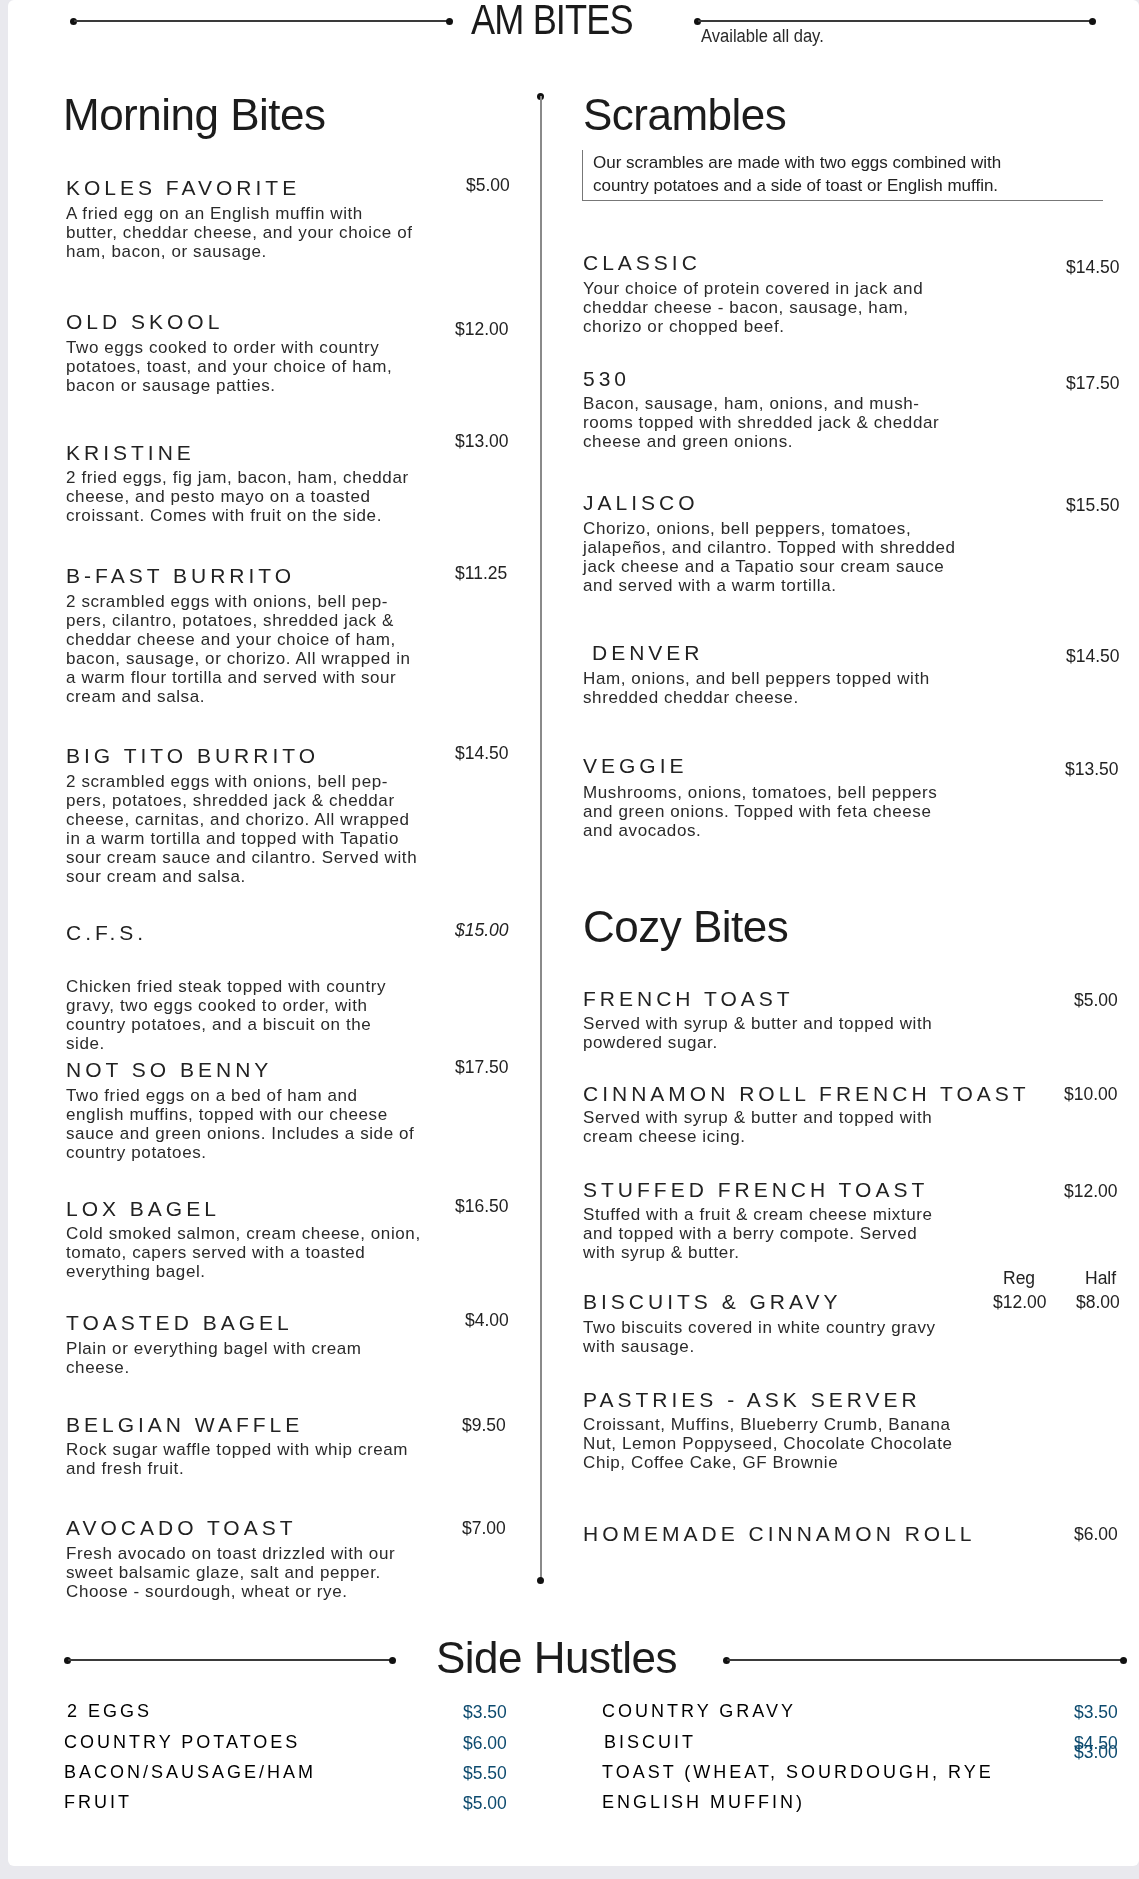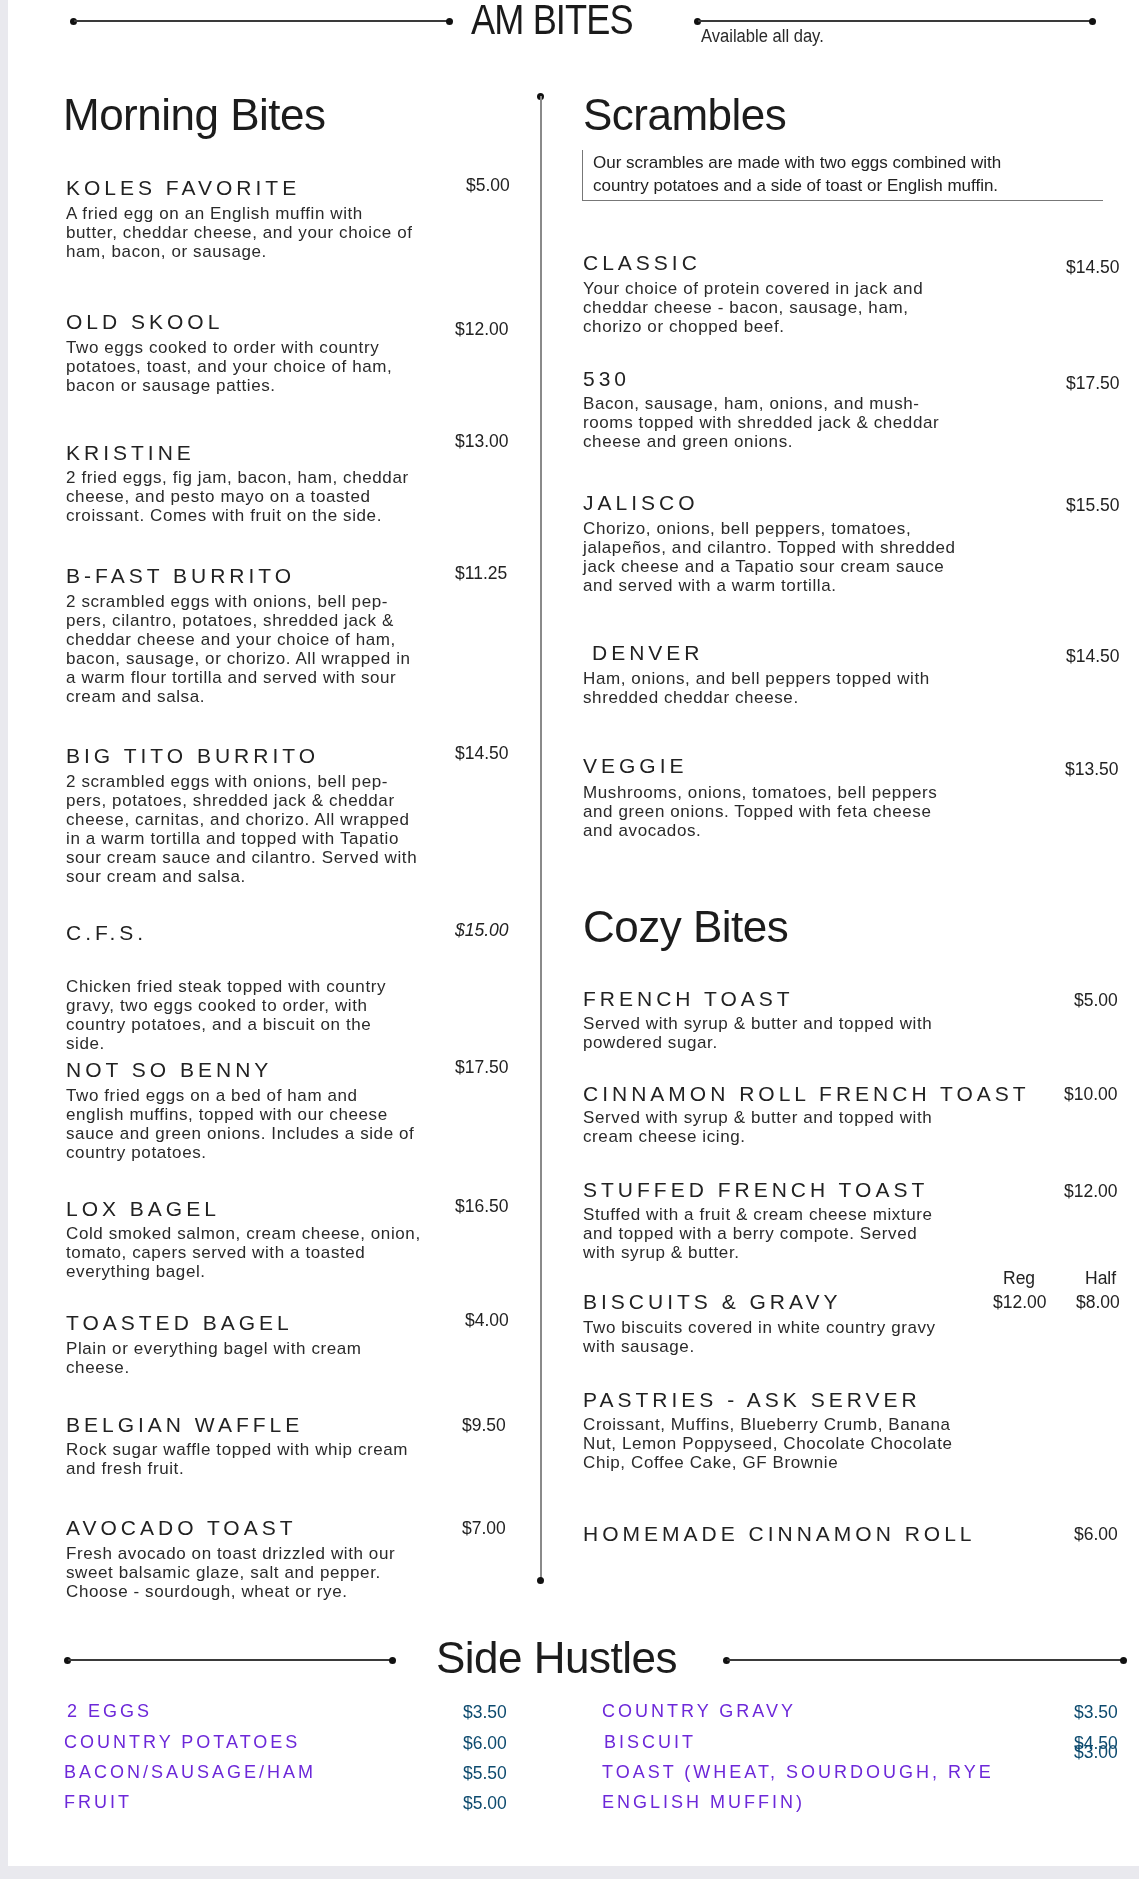--- a/index.html
+++ b/index.html
@@ -6,20 +6,21 @@
   body {
     width:1139px; height:1879px; overflow:hidden;
     background:#e9e9ee;
     font-family:"Liberation Sans", sans-serif;
     color:#1e1e1e;
     position:relative;
   }
   .page {
     position:absolute; left:8px; top:0; width:1131px; height:1866px;
     background:#ffffff;
+    border-radius:6px;
   }
   
   .rule { position:absolute; height:2px; background:#3a3a3a; }
   .dot { position:absolute; width:7px; height:7px; border-radius:50%; background:#111; }
   .title {
     position:absolute; font-size:42px; letter-spacing:-1px; color:#1a1a1a;
     transform:scaleX(0.86); transform-origin:left top; white-space:nowrap;
   }
   .subtitle { position:absolute; font-size:18px; color:#2a2a2a; white-space:nowrap; transform:scaleX(0.92); transform-origin:left top; }
   .section-title { position:absolute; font-size:44px; color:#1c1c1c; white-space:nowrap; letter-spacing:-0.5px; }
@@ -31,21 +32,21 @@
     position:absolute; font-size:17px; line-height:19px; color:#2a2a2a; letter-spacing:0.6px;
     white-space:pre-line;
   }
   .vline { position:absolute; background:#8a8a8a; width:2px; }
   .intro-box {
     position:absolute; left:574px; top:150px; width:520px; height:50px;
     border-left:1.5px solid #777; border-bottom:1.5px solid #777;
   }
   .intro-text { position:absolute; left:10px; top:1px; font-size:17px; line-height:23px; color:#222; white-space:pre-line; }
   .size-label { position:absolute; font-size:17.5px; color:#222; }
-  .side-name { position:absolute; font-size:18px; letter-spacing:3px; color:#6d28d9; white-space:nowrap; }
+  .side-name { position:absolute; font-size:18px; letter-spacing:3px; color:#000000; white-space:nowrap; }
   .side-price { position:absolute; font-size:17.5px; color:#0c4a6e; white-space:nowrap; }
 </style>
 </head>
 <body>
 
 <div class="page">
 
   <div class="dot" style="left:62px;top:18px;"></div>
   <div class="rule" style="left:66px;top:20px;width:378px;"></div>
   <div class="dot" style="left:438px;top:18px;"></div>

